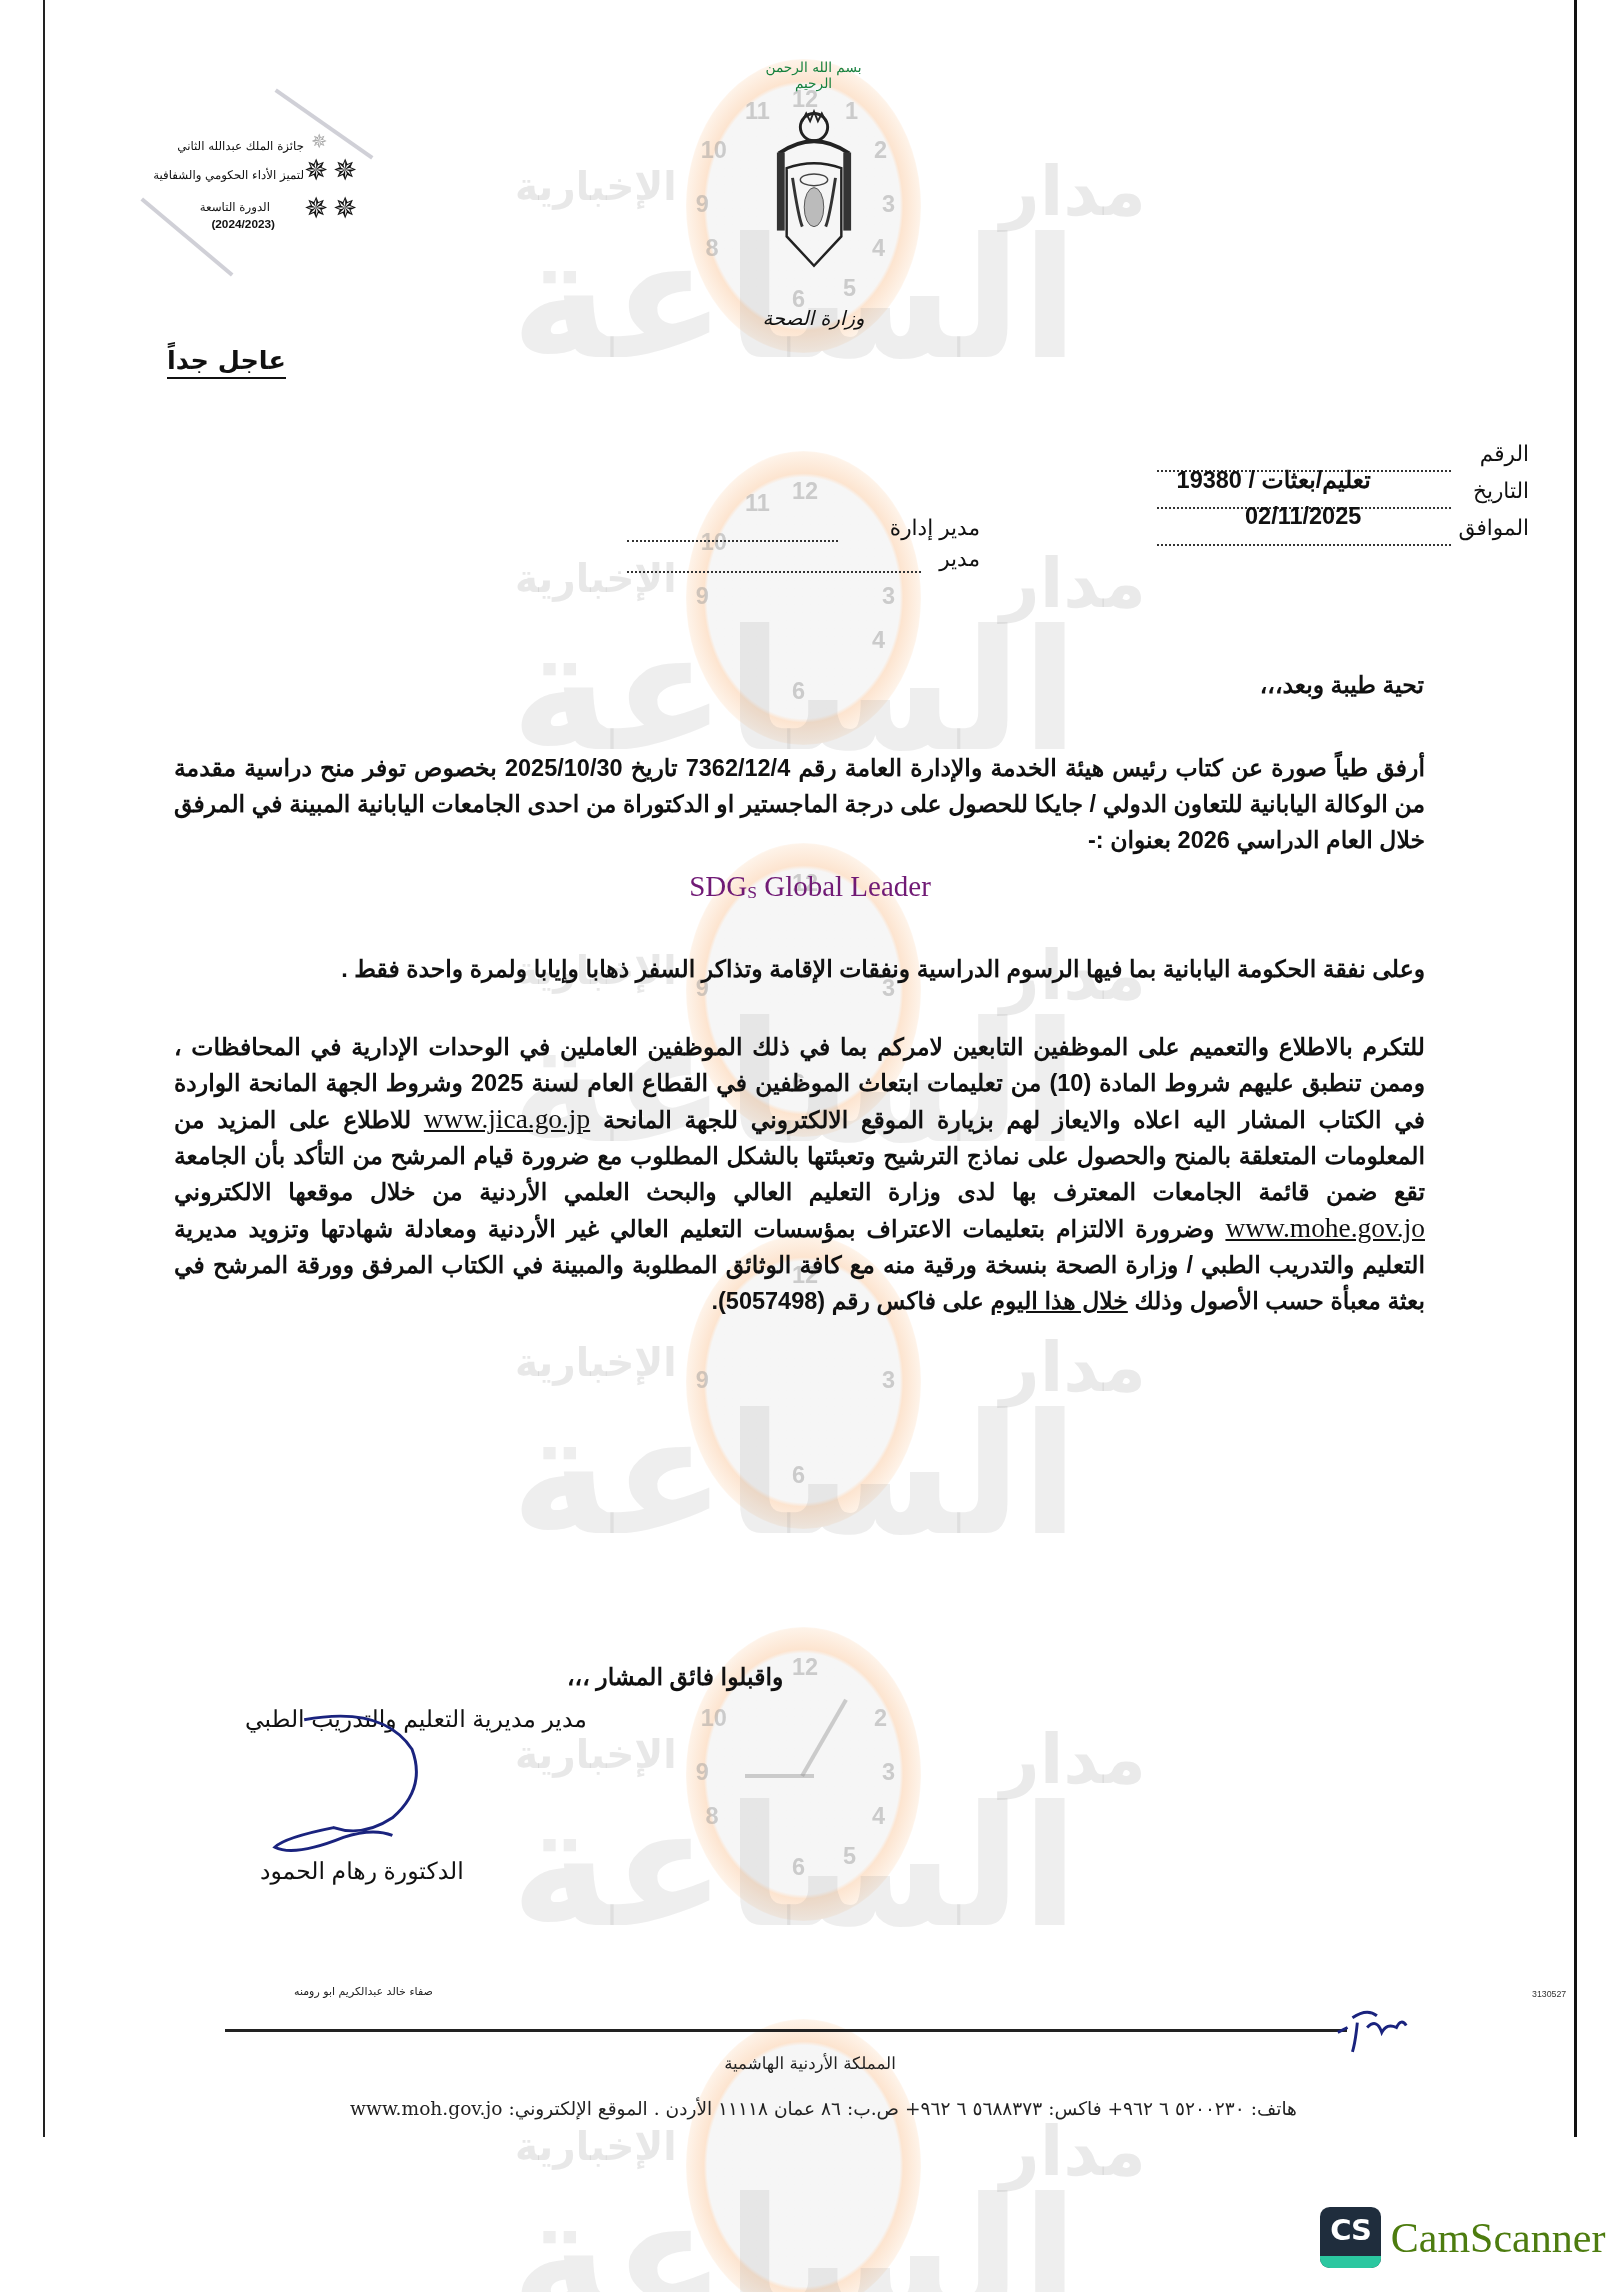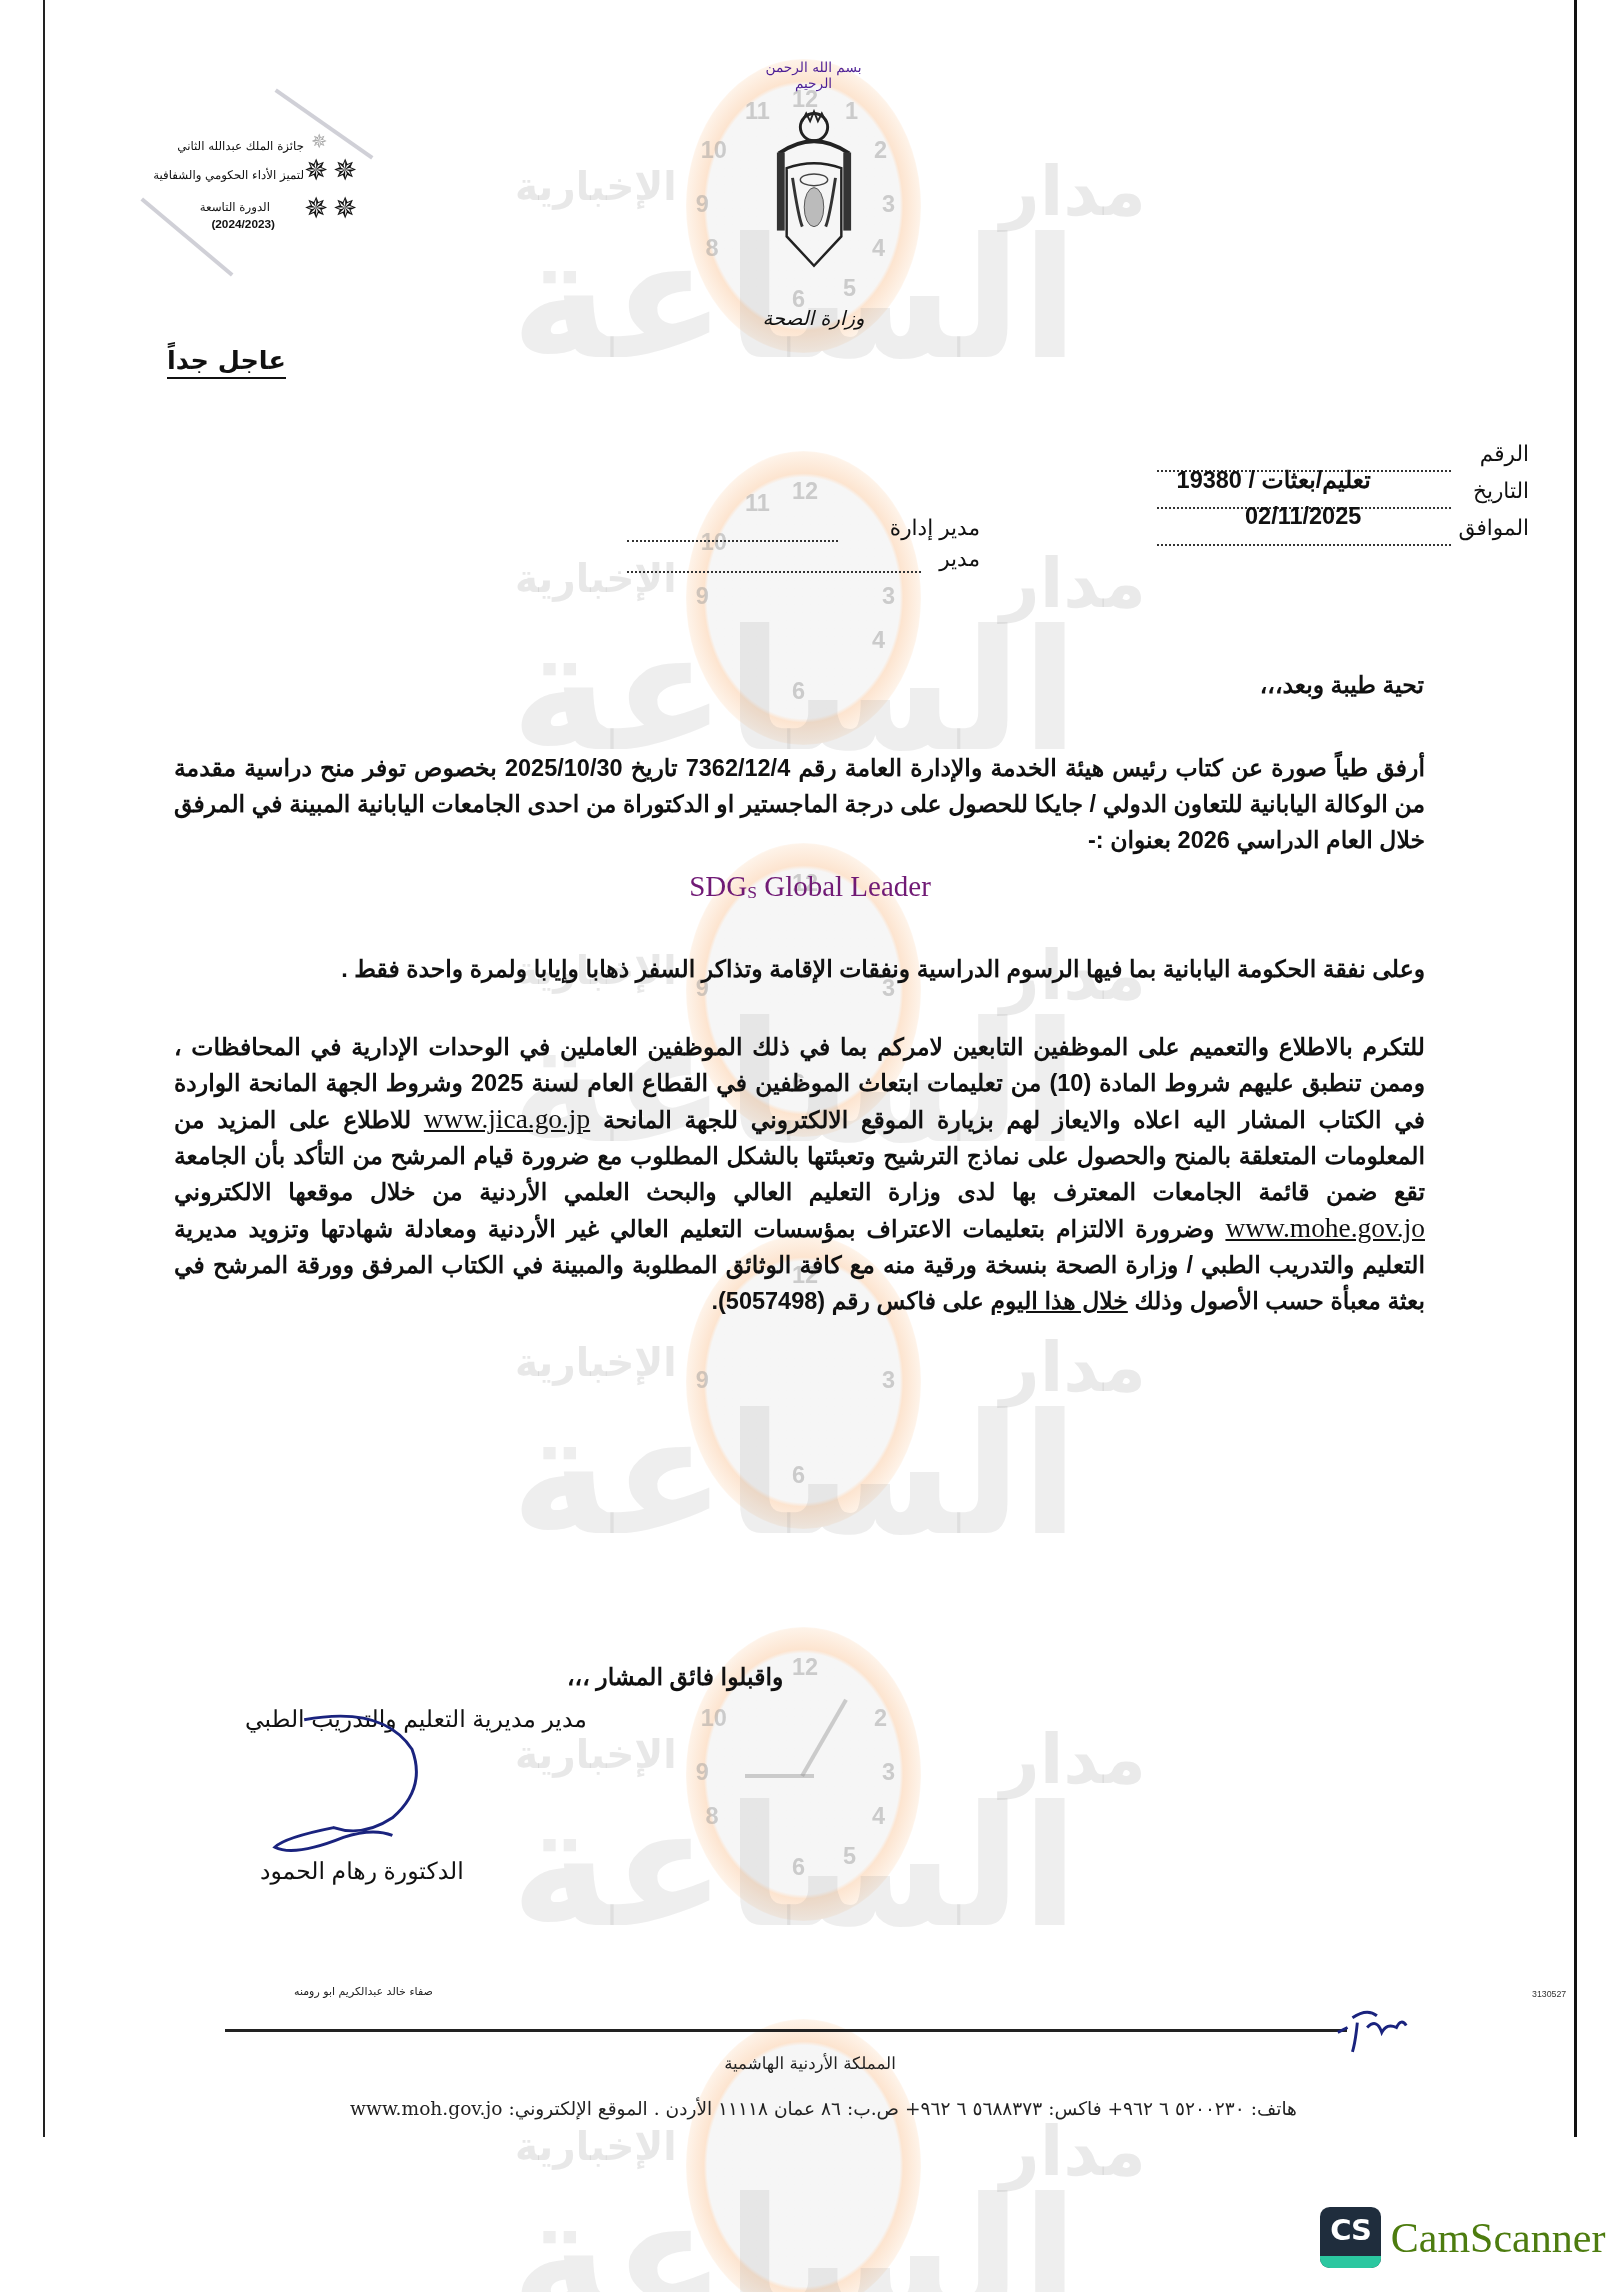--- a/index.html
+++ b/index.html
@@ -20,21 +20,21 @@
     .wm-text-small { position: absolute; font-family: "DejaVu Sans", sans-serif; font-weight: bold; font-size: 39px; color: rgba(150,150,150,0.22); direction: rtl; line-height: 1; }
     .wm-text-mid { position: absolute; font-family: "DejaVu Sans", sans-serif; font-weight: bold; font-size: 69px; color: rgba(150,150,150,0.2); direction: rtl; line-height: 1; }
 
     
     .award { position: absolute; left: 157px; top: 127px; width: 245px; height: 127px; }
     .award-text { position: absolute; right: 108px; direction: rtl; font-family: "DejaVu Serif", serif; font-size: 11.8px; color: #111; white-space: nowrap; }
     .award-star { position: absolute; font-size: 29px; color: #111; line-height: 1; }
     .award-scuff { position: absolute; width: 118px; height: 3.9px; background: rgba(120,120,140,0.35); transform: rotate(35deg); }
 
     .crest { position: absolute; left: 745px; top: 59px; width: 137px; height: 284px; text-align: center; }
-    .crest-basmala { font-family: "DejaVu Serif", serif; font-size: 13.7px; direction: rtl; color: #4c1d95; }
+    .crest-basmala { font-family: "DejaVu Serif", serif; font-size: 13.7px; direction: rtl; color: #15803d; }
     .crest-emblem { margin: 17.6px auto 0; width: 82px; height: 167px; position: relative; }
     .crest-ministry { margin-top: 31px; font-family: "DejaVu Serif", serif; font-size: 19.6px; direction: rtl; color: #111; font-style: italic; }
 
     .urgent { position: absolute; left: 167px; top: 345px; direction: rtl; font-family: "DejaVu Sans", sans-serif; font-weight: bold; font-size: 25.5px; border-bottom: 2.9px solid #111; padding-bottom: 2px; color: #111; }
 
     .ref-block { position: absolute; left: 1157px; top: 441px; width: 372px; direction: rtl; }
     .ref-row { position: relative; height: 37px; }
     .ref-label { position: absolute; right: 0; font-family: "Liberation Sans", sans-serif; font-size: 21.6px; color: #111; }
     .ref-dots { position: absolute; right: 78px; left: 0; bottom: 5.9px; border-bottom: 2px dotted #333; }
     .ref-value { position: absolute; left: 19.6px; top: -5.9px; font-family: "Liberation Sans", sans-serif; font-weight: bold; font-size: 23.5px; direction: rtl; color: #111; }

